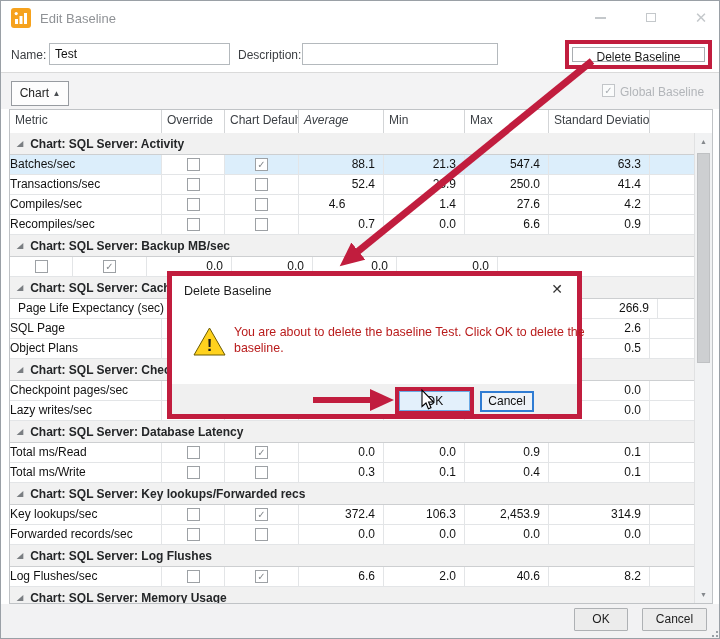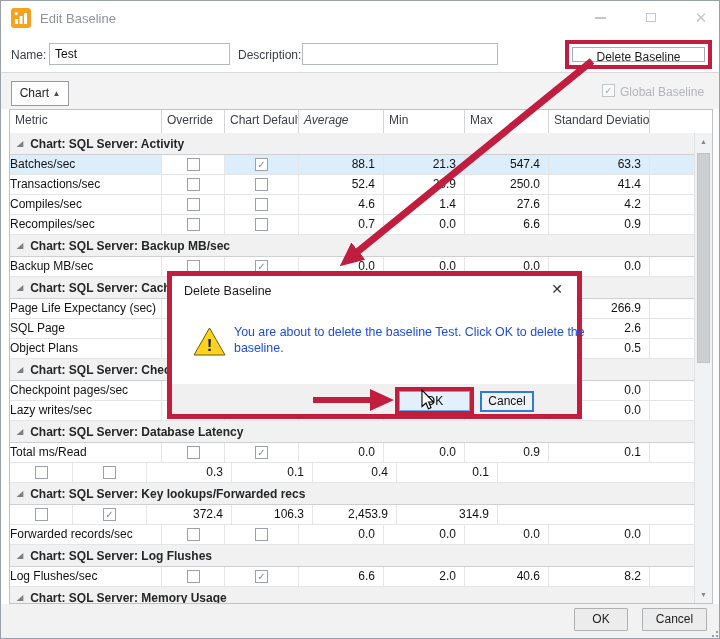--- a/index.html
+++ b/index.html
@@ -61,21 +61,21 @@
   .sysbtn{position:absolute;top:4px;height:23px;background:#ececec;border:1px solid #aeb1b4;
     box-sizing:border-box;font-size:12px;color:#1e1e1e;text-align:center;line-height:21px;border-radius:1px;}
   #grip{position:absolute;right:3px;bottom:3px;width:8px;height:8px;}
   #grip::after{content:"";position:absolute;right:0;bottom:0;width:2px;height:2px;background:#9aa0a6;
     box-shadow:-4px 0 #9aa0a6,0 -4px #9aa0a6;}
   
   #dlg-red{left:166px;top:270px;width:415px;height:148px;border:5px solid var(--red);box-sizing:border-box;z-index:40;background:transparent;}
   #dlg{position:absolute;left:0;top:0;right:0;bottom:0;background:#fff;pointer-events:auto;}
   #dlg-title{position:absolute;left:12px;top:8px;font-size:12.5px;color:#1b1b1b;}
   #dlg-close{position:absolute;right:14px;top:5px;font-size:14px;color:#333;}
-  #dlg-msg{position:absolute;left:62px;top:48px;width:352px;font-size:12.4px;line-height:16px;color:#1d4ed8;}
+  #dlg-msg{position:absolute;left:62px;top:48px;width:352px;font-size:12.4px;line-height:16px;color:#b91c1c;}
   #dlg-foot{position:absolute;left:0;right:0;top:108px;bottom:0;background:#f0f0f0;}
   #ok-red{position:absolute;left:223px;top:111px;width:79px;height:28px;border:4px solid var(--red);box-sizing:border-box;}
   #dlg-ok{position:absolute;left:0;top:0;right:0;bottom:0;background:#e3f0fb;border:1px solid #69a9e5;
     box-sizing:border-box;font-size:12px;color:#0d0d0d;text-align:center;line-height:18px;pointer-events:auto;}
   #dlg-cancel{position:absolute;left:308px;top:115px;width:54px;height:21px;background:#eef3f8;
     border:2px solid #2f7cd3;box-sizing:border-box;font-size:12px;color:#0d0d0d;text-align:center;line-height:16px;}
   
   #overlay{position:absolute;left:0;top:0;width:720px;height:639px;z-index:60;pointer-events:none;}
   :root{--red:#c11d3e;}
 </style>
@@ -159,21 +159,21 @@
           <div class="dcell filler"></div>
         </div>
         <div class="drow">
           <div class="dcell metric" style="width: 152px;">Compiles/sec</div>
           <div class="dcell cbcell" style="width: 63px;">
             <div class="cb"></div>
           </div>
           <div class="dcell cbcell" style="width: 74px;">
             <div class="cb"></div>
           </div>
-          <div class="dcell num" style="width: 85px;">4.6</div>
+          <div class="dcell num" style="width: 85px; text-align: center;">4.6</div>
           <div class="dcell num" style="width: 81px;">1.4</div>
           <div class="dcell num" style="width: 84px;">27.6</div>
           <div class="dcell num" style="width: 101px;">4.2</div>
           <div class="dcell filler"></div>
         </div>
         <div class="drow">
           <div class="dcell metric" style="width: 152px;">Recompiles/sec</div>
           <div class="dcell cbcell" style="width: 63px;">
             <div class="cb"></div>
           </div>
@@ -184,39 +184,38 @@
           <div class="dcell num" style="width: 81px;">0.0</div>
           <div class="dcell num" style="width: 84px;">6.6</div>
           <div class="dcell num" style="width: 101px;">0.9</div>
           <div class="dcell filler"></div>
         </div>
         <div class="grow">
           <span class="tri">◢</span>
           <span class="glabel">Chart: SQL Server: Backup MB/sec</span>
         </div>
         <div class="drow">
-          <div class="dcell metric" style="width: 152px;">Backup MB/sec</div>
           <div class="dcell cbcell" style="width: 63px;">
             <div class="cb"></div>
           </div>
           <div class="dcell cbcell" style="width: 74px;">
             <div class="cb">✓</div>
           </div>
           <div class="dcell num" style="width: 85px;">0.0</div>
           <div class="dcell num" style="width: 81px;">0.0</div>
           <div class="dcell num" style="width: 84px;">0.0</div>
           <div class="dcell num" style="width: 101px;">0.0</div>
           <div class="dcell filler"></div>
         </div>
         <div class="grow">
           <span class="tri">◢</span>
           <span class="glabel">Chart: SQL Server: Cach</span>
         </div>
         <div class="drow">
-          <div class="dcell metric" style="width: 152px;">Page Life Expectancy (sec)</div>
+          <div class="dcell metric" style="width: 152px; margin-left: 8px;">Page Life Expectancy (sec)</div>
           <div class="dcell cbcell" style="width: 63px;"></div>
           <div class="dcell cbcell" style="width: 74px;"></div>
           <div class="dcell num" style="width: 85px;"></div>
           <div class="dcell num" style="width: 81px;"></div>
           <div class="dcell num" style="width: 84px;"></div>
           <div class="dcell num" style="width: 101px;">266.9</div>
           <div class="dcell filler"></div>
         </div>
         <div class="drow">
           <div class="dcell metric" style="width: 152px;">SQL Page</div>
@@ -274,37 +273,39 @@
           <div class="dcell cbcell" style="width: 74px;">
             <div class="cb">✓</div>
           </div>
           <div class="dcell num" style="width: 85px;">0.0</div>
           <div class="dcell num" style="width: 81px;">0.0</div>
           <div class="dcell num" style="width: 84px;">0.9</div>
           <div class="dcell num" style="width: 101px;">0.1</div>
           <div class="dcell filler"></div>
         </div>
         <div class="drow">
+          <div class="dcell metric" style="width: 152px;">Total ms/Write</div>
           <div class="dcell cbcell" style="width: 63px;">
             <div class="cb"></div>
           </div>
           <div class="dcell cbcell" style="width: 74px;">
             <div class="cb"></div>
           </div>
           <div class="dcell num" style="width: 85px;">0.3</div>
           <div class="dcell num" style="width: 81px;">0.1</div>
           <div class="dcell num" style="width: 84px;">0.4</div>
           <div class="dcell num" style="width: 101px;">0.1</div>
           <div class="dcell filler"></div>
         </div>
         <div class="grow">
           <span class="tri">◢</span>
           <span class="glabel">Chart: SQL Server: Key lookups/Forwarded recs</span>
         </div>
         <div class="drow">
+          <div class="dcell metric" style="width: 152px;">Key lookups/sec</div>
           <div class="dcell cbcell" style="width: 63px;">
             <div class="cb"></div>
           </div>
           <div class="dcell cbcell" style="width: 74px;">
             <div class="cb">✓</div>
           </div>
           <div class="dcell num" style="width: 85px;">372.4</div>
           <div class="dcell num" style="width: 81px;">106.3</div>
           <div class="dcell num" style="width: 84px;">2,453.9</div>
           <div class="dcell num" style="width: 101px;">314.9</div>

